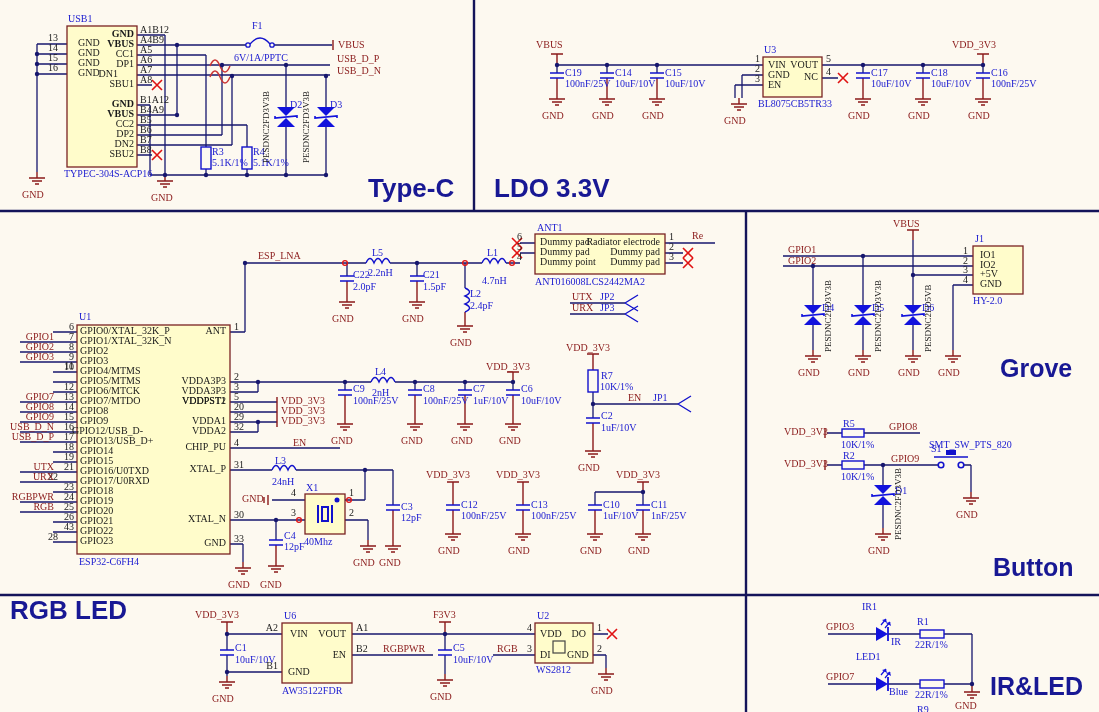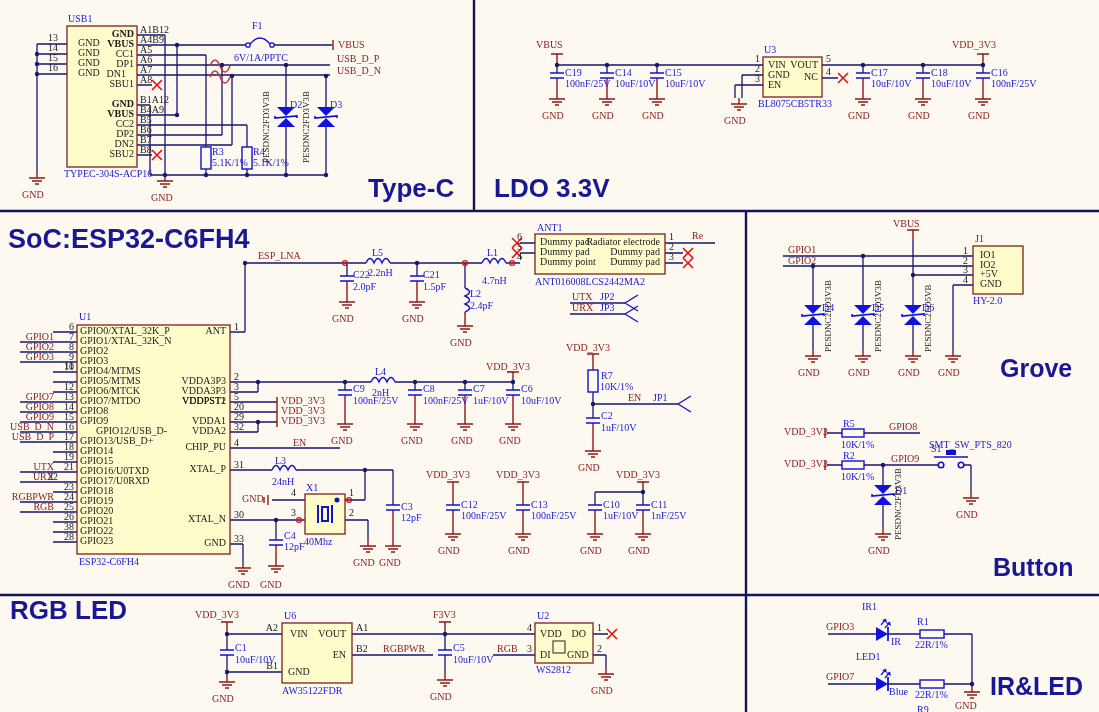--- a/index.html
+++ b/index.html
@@ -292,41 +292,40 @@
     <circle cx="883" cy="465" r="2.2"></circle>
         <circle cx="972" cy="684" r="2.2"></circle>
     <circle cx="227" cy="634" r="2.2"></circle>
         <circle cx="227" cy="672" r="2.2"></circle>
         <circle cx="445" cy="634" r="2.2"></circle>
   </g>
 </svg>
 
 <span class="t" style="left:368px;top:175px">Type-C</span>
 <span class="t" style="left:494px;top:175px">LDO 3.3V</span>
-<span class="t" style="left:8px;top:226px;font-size:27px">SoC:ESP32-C6FH4</span>
 <span class="t t2" style="left:1000px;top:356px">Grove</span>
 <span class="t t2" style="left:993px;top:555px">Button</span>
 <span class="t" style="left:10px;top:597px">RGB LED</span>
 <span class="t t2" style="left:990px;top:674px">IR&amp;LED</span>
 
 <span class="s c" style="left:68px;top:14px">USB1</span>
 <span class="s c" style="left:64px;top:169px">TYPEC-304S-ACP16</span>
 <span class="s ra" style="left:42px;top:33px;width:16px">13</span>
 <span class="s ra" style="left:42px;top:43px;width:16px">14</span>
 <span class="s ra" style="left:42px;top:53px;width:16px">15</span>
 <span class="s ra" style="left:42px;top:63px;width:16px">16</span>
 <span class="s" style="left:78px;top:38px">GND</span>
 <span class="s" style="left:78px;top:48px">GND</span>
 <span class="s" style="left:78px;top:58px">GND</span>
 <span class="s" style="left:78px;top:68px">GND</span>
 <span class="s b ra" style="left:80px;top:29px;width:54px">GND</span>
 <span class="s b ra" style="left:80px;top:39px;width:54px">VBUS</span>
 <span class="s ra" style="left:80px;top:49px;width:54px">CC1</span>
 <span class="s ra" style="left:80px;top:59px;width:54px">DP1</span>
-<span class="s ra" style="left:72px;top:69px;width:54px">DN1</span>
+<span class="s ra" style="left:64px;top:69px;width:54px">DN1</span>
 <span class="s ra" style="left:80px;top:79px;width:54px">SBU1</span>
 <span class="s b ra" style="left:80px;top:99px;width:54px">GND</span>
 <span class="s b ra" style="left:80px;top:109px;width:54px">VBUS</span>
 <span class="s ra" style="left:80px;top:119px;width:54px">CC2</span>
 <span class="s ra" style="left:80px;top:129px;width:54px">DP2</span>
 <span class="s ra" style="left:80px;top:139px;width:54px">DN2</span>
 <span class="s ra" style="left:80px;top:149px;width:54px">SBU2</span>
 <span class="s" style="left:140px;top:25px">A1B12</span>
 <span class="s" style="left:140px;top:35px">A4B9</span>
 <span class="s" style="left:140px;top:45px">A5</span>
@@ -411,21 +410,21 @@
 <span class="s ra" style="left:56px;top:392px;width:18px">13</span>
     <span class="s" style="left:80px;top:396px">GPIO7/MTDO</span>
     <span class="s n ra" style="left:10px;top:392px;width:44px">GPIO7</span>
 <span class="s ra" style="left:56px;top:402px;width:18px">14</span>
     <span class="s" style="left:80px;top:406px">GPIO8</span>
     <span class="s n ra" style="left:10px;top:402px;width:44px">GPIO8</span>
 <span class="s ra" style="left:56px;top:412px;width:18px">15</span>
     <span class="s" style="left:80px;top:416px">GPIO9</span>
     <span class="s n ra" style="left:10px;top:412px;width:44px">GPIO9</span>
 <span class="s ra" style="left:56px;top:422px;width:18px">16</span>
-    <span class="s" style="left:96px;top:426px">GPIO12/USB_D-</span>
+    <span class="s" style="left:72px;top:426px">GPIO12/USB_D-</span>
     <span class="s n ra" style="left:6px;top:422px;width:48px">USB_D_N</span>
 <span class="s ra" style="left:56px;top:432px;width:18px">17</span>
     <span class="s" style="left:80px;top:436px">GPIO13/USB_D+</span>
     <span class="s n ra" style="left:6px;top:432px;width:48px">USB_D_P</span>
 <span class="s ra" style="left:56px;top:442px;width:18px">18</span>
     <span class="s" style="left:80px;top:446px">GPIO14</span>
 <span class="s ra" style="left:56px;top:452px;width:18px">19</span>
     <span class="s" style="left:80px;top:456px">GPIO15</span>
 <span class="s ra" style="left:56px;top:462px;width:18px">21</span>
     <span class="s" style="left:80px;top:466px">GPIO16/U0TXD</span>
@@ -436,23 +435,23 @@
 <span class="s ra" style="left:56px;top:482px;width:18px">23</span>
     <span class="s" style="left:80px;top:486px">GPIO18</span>
 <span class="s ra" style="left:56px;top:492px;width:18px">24</span>
     <span class="s" style="left:80px;top:496px">GPIO19</span>
     <span class="s n ra" style="left:4px;top:492px;width:50px">RGBPWR</span>
 <span class="s ra" style="left:56px;top:502px;width:18px">25</span>
     <span class="s" style="left:80px;top:506px">GPIO20</span>
     <span class="s n ra" style="left:10px;top:502px;width:44px">RGB</span>
 <span class="s ra" style="left:56px;top:512px;width:18px">26</span>
     <span class="s" style="left:80px;top:516px">GPIO21</span>
-<span class="s ra" style="left:56px;top:522px;width:18px">38</span>
+<span class="s ra" style="left:56px;top:522px;width:18px">43</span>
     <span class="s" style="left:80px;top:526px">GPIO22</span>
-<span class="s ra" style="left:56px;top:532px;width:18px">28</span>
+<span class="s ra" style="left:40px;top:532px;width:18px">28</span>
     <span class="s" style="left:80px;top:536px">GPIO23</span>
 <span class="s" style="left:234px;top:322px">1</span>
     <span class="s ra" style="left:140px;top:326px;width:86px">ANT</span>
 <span class="s" style="left:234px;top:372px">2</span>
     <span class="s ra" style="left:140px;top:376px;width:86px">VDDA3P3</span>
 <span class="s" style="left:234px;top:382px">3</span>
     <span class="s ra" style="left:140px;top:386px;width:86px">VDDA3P3</span>
 <span class="s" style="left:234px;top:392px">5</span>
     <span class="s ra" style="left:140px;top:396px;width:86px">VDDPST1</span>
 <span class="s" style="left:234px;top:402px">20</span>

